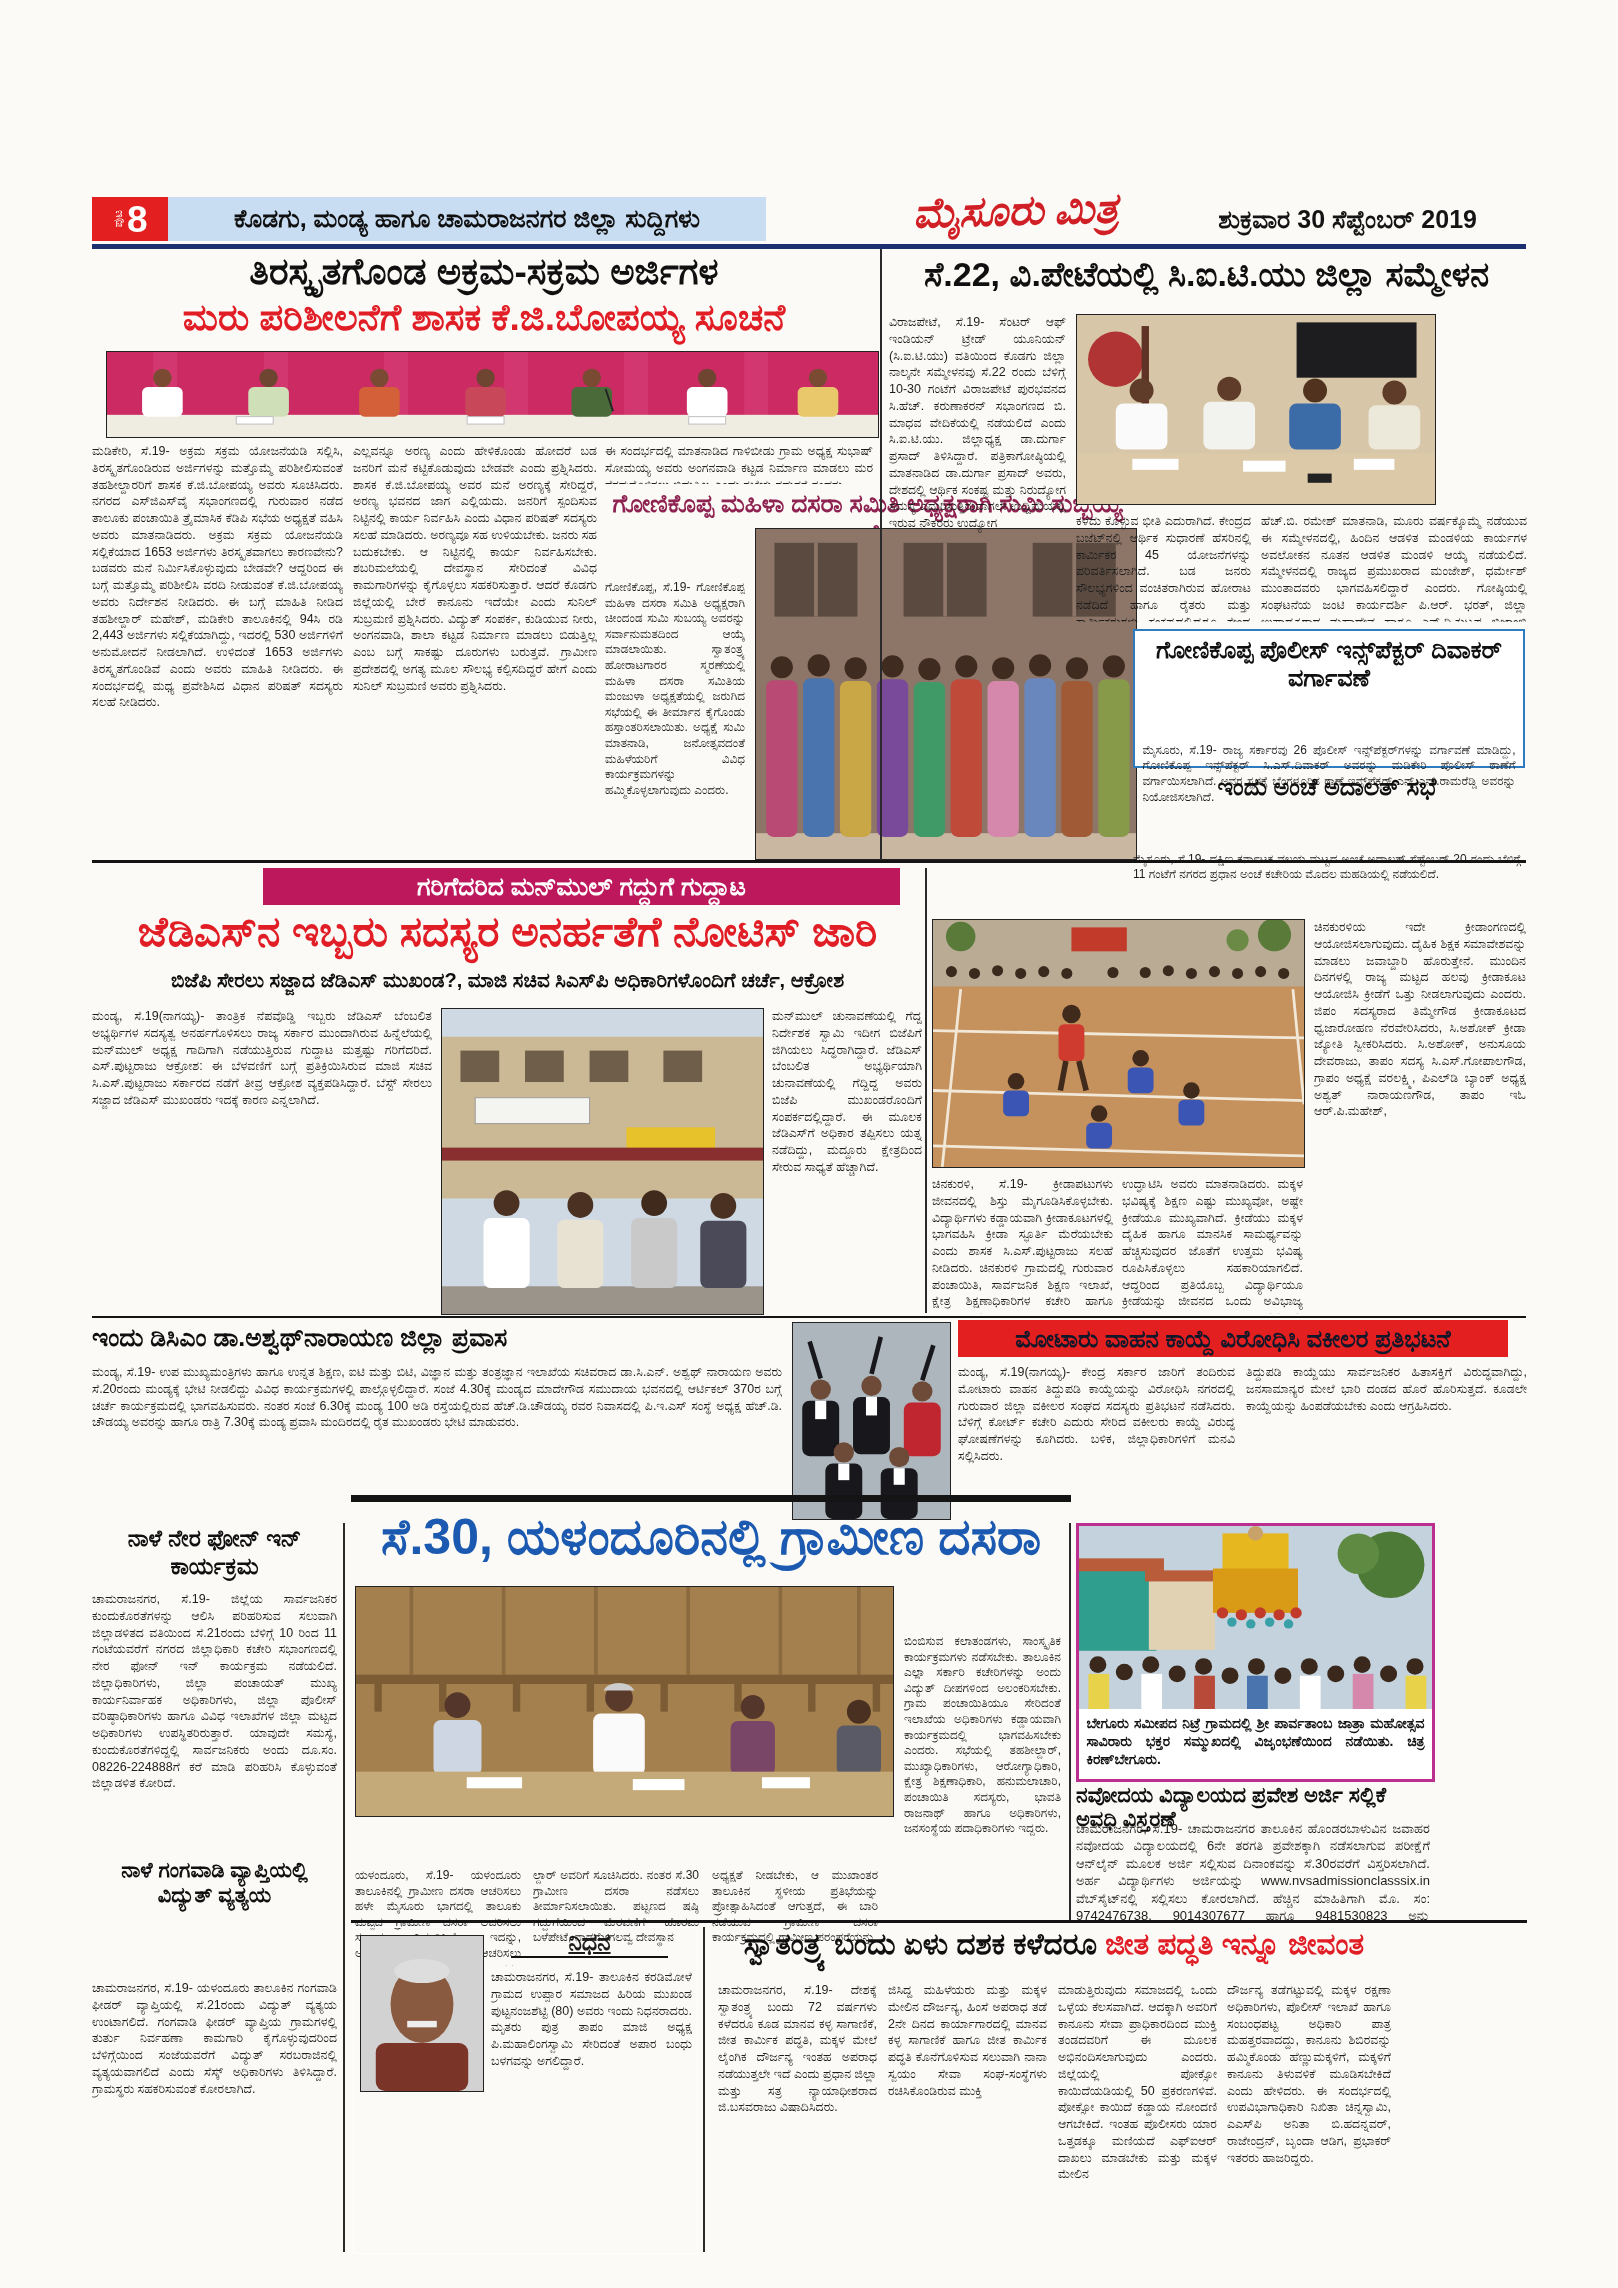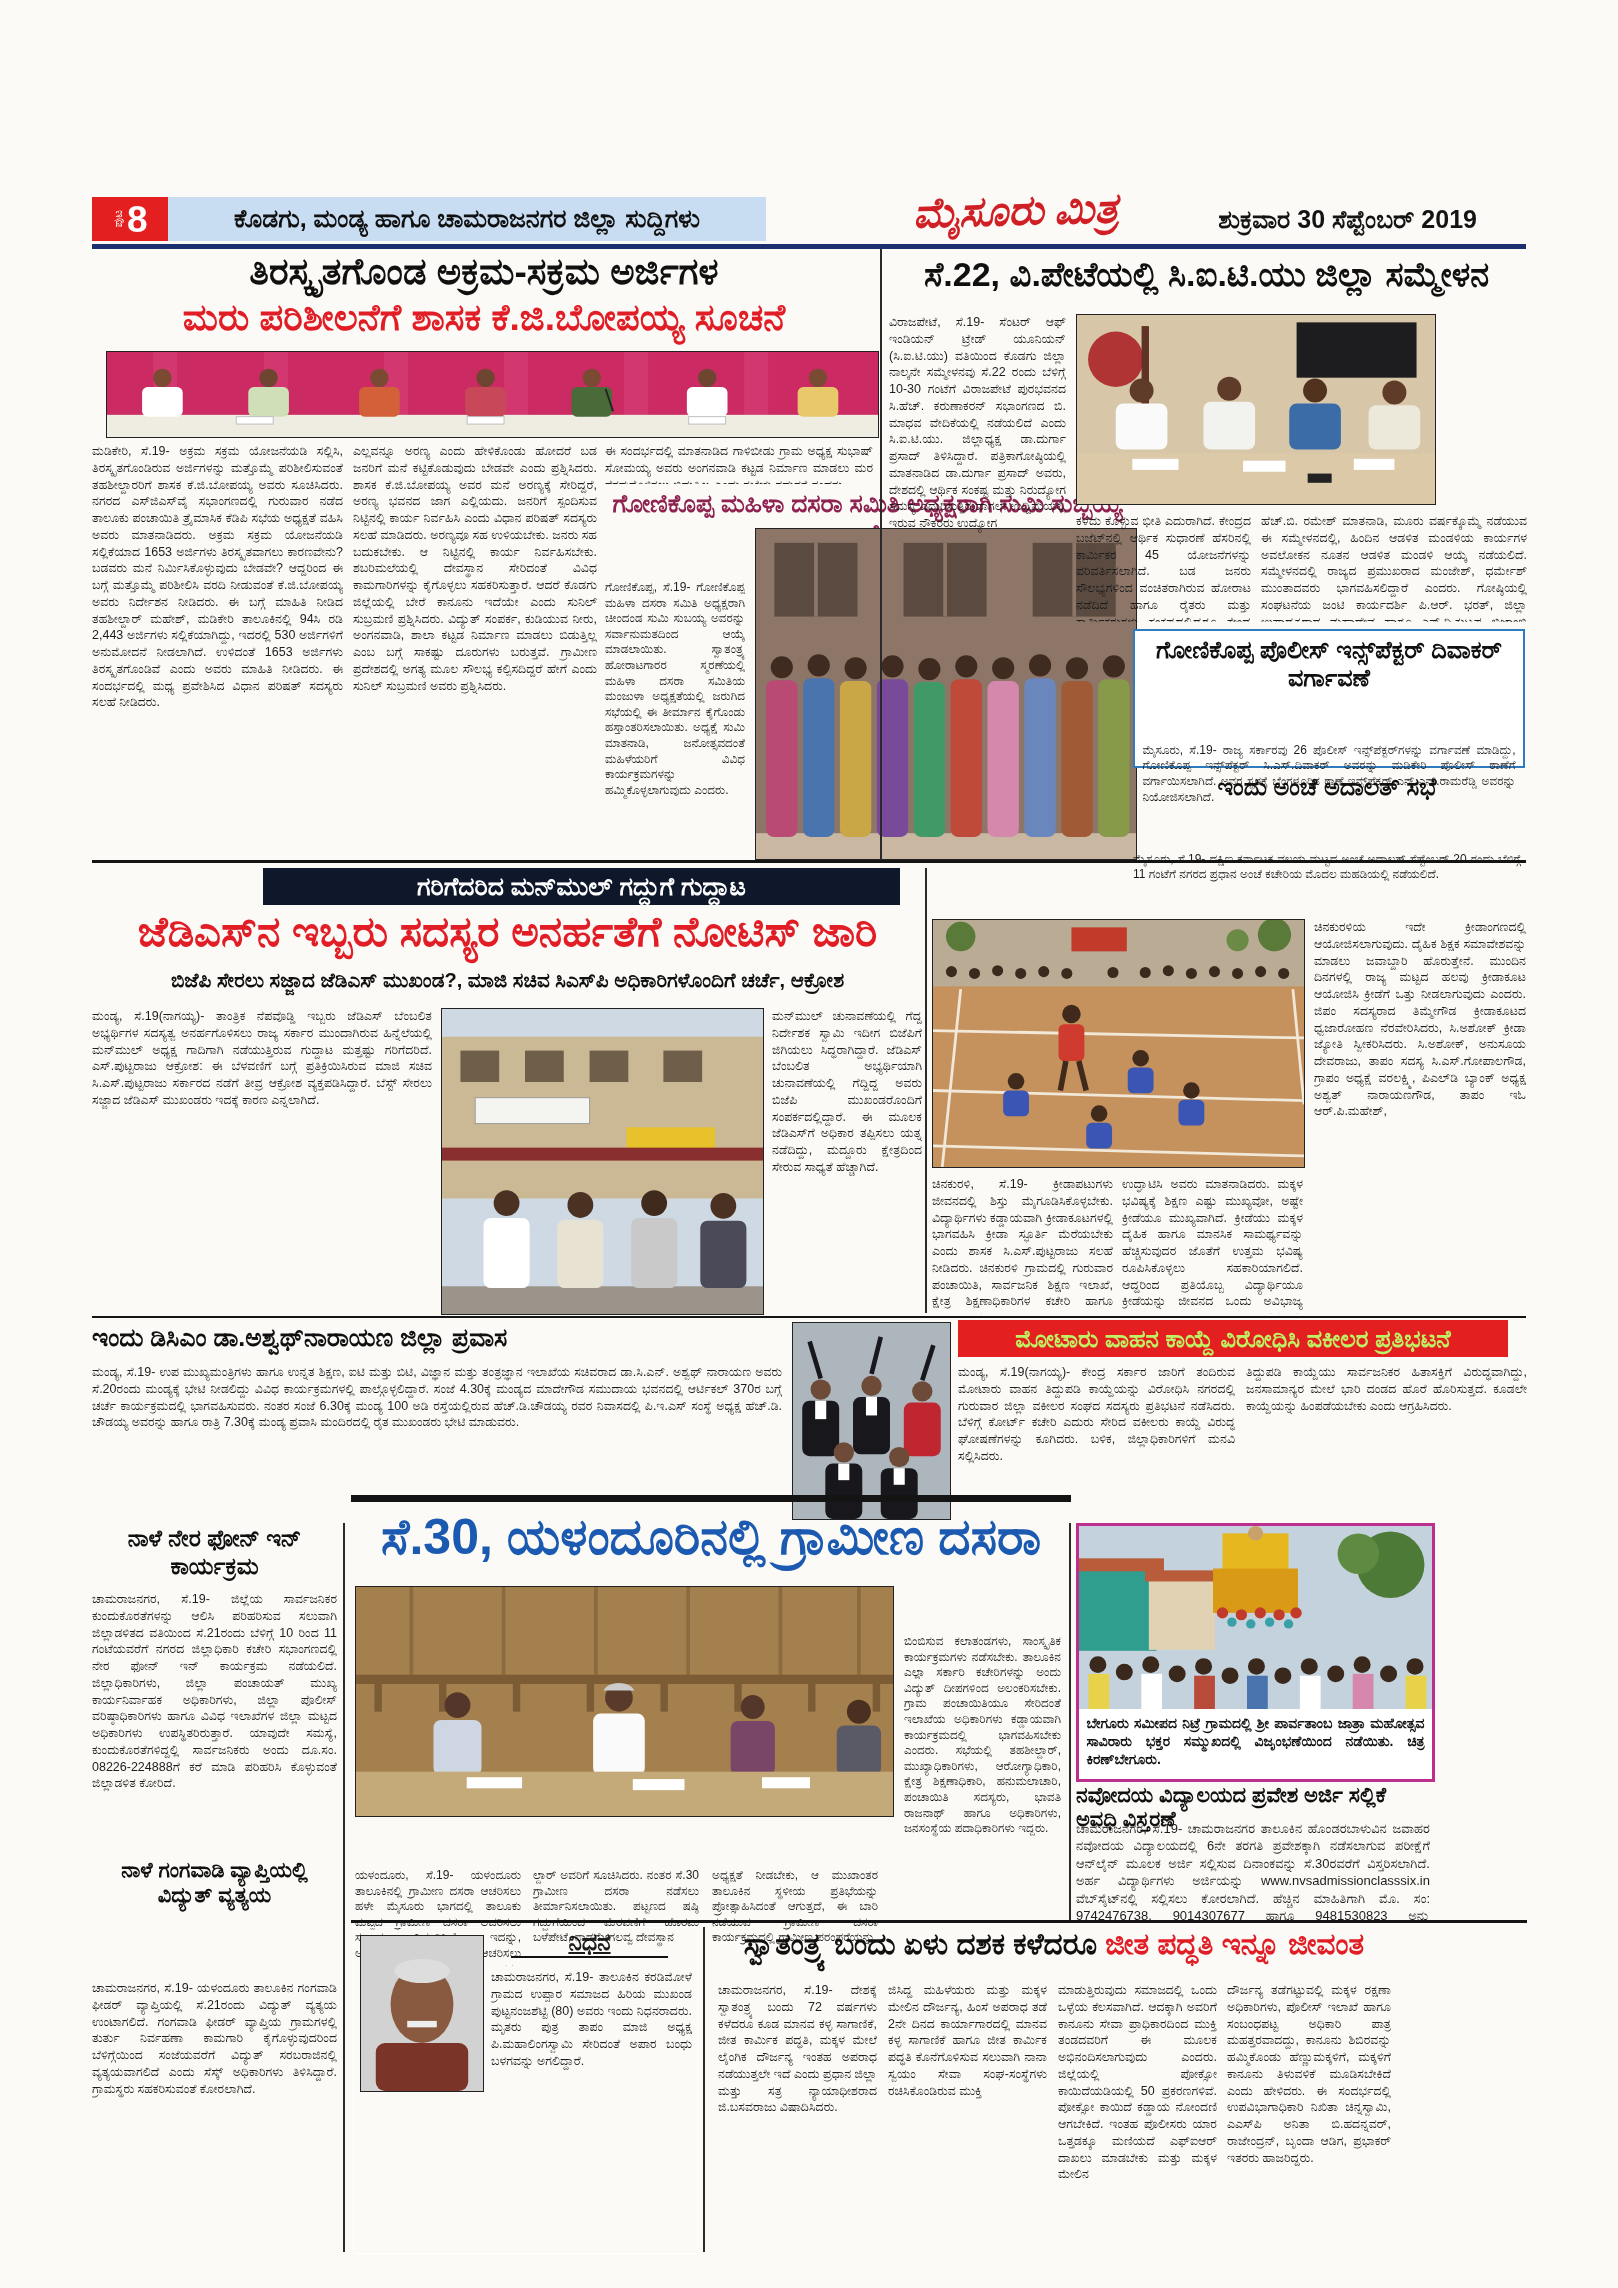--- a/index.html
+++ b/index.html
@@ -16,23 +16,23 @@
   .pagenum{background:#e3201f;color:#fff;display:flex;align-items:center;justify-content:center;gap:2.8px;}
   .pagenum .lbl{font-size:12px;writing-mode:vertical-rl;transform:rotate(180deg);line-height:1;}
   .pagenum .num{font-size:37px;font-weight:bold;line-height:1;}
   .strip{background:#c8dcf2;display:flex;align-items:center;justify-content:center;
          font-size:25px;font-weight:bold;color:#101010;}
   .masthead{font-family:"Liberation Serif",serif;font-style:italic;font-weight:bold;
             font-size:42px;color:#d11f26;text-align:center;transform:rotate(-1.5deg);}
   .dateline{font-size:25px;font-weight:bold;color:#141414;text-align:right;}
   .photo{border:0.9px solid #222;overflow:hidden;background:#ccc;}
   .photo svg{display:block;width:100%;height:100%;}
-  .kicker{background:#0f172a;color:#ffffff;font-weight:bold;font-size:25px;
+  .kicker{background:#be185d;color:#ffffff;font-weight:bold;font-size:25px;
           display:flex;align-items:center;justify-content:center;}
-  .redband{background:#e3201f;color:#bef264;font-weight:bold;font-size:24px;
+  .redband{background:#e3201f;color:#0f172a;font-weight:bold;font-size:24px;
            display:flex;align-items:center;justify-content:center;}
   .bluebox{border:2.8px solid #2f7bbf;background:#fff;}
   .magbox{border:3.7px solid #bc2f8f;background:#fff;}
   .obitbox{border:0.9px solid #fff;}
   .obit-title{font-size:24px;font-weight:bold;text-align:center;border-bottom:2.8px double #111;}
   .cap{font-size:14px;font-weight:bold;line-height:1.3;text-align:justify;color:#111;}
 </style>
 </head>
 <body>
 

